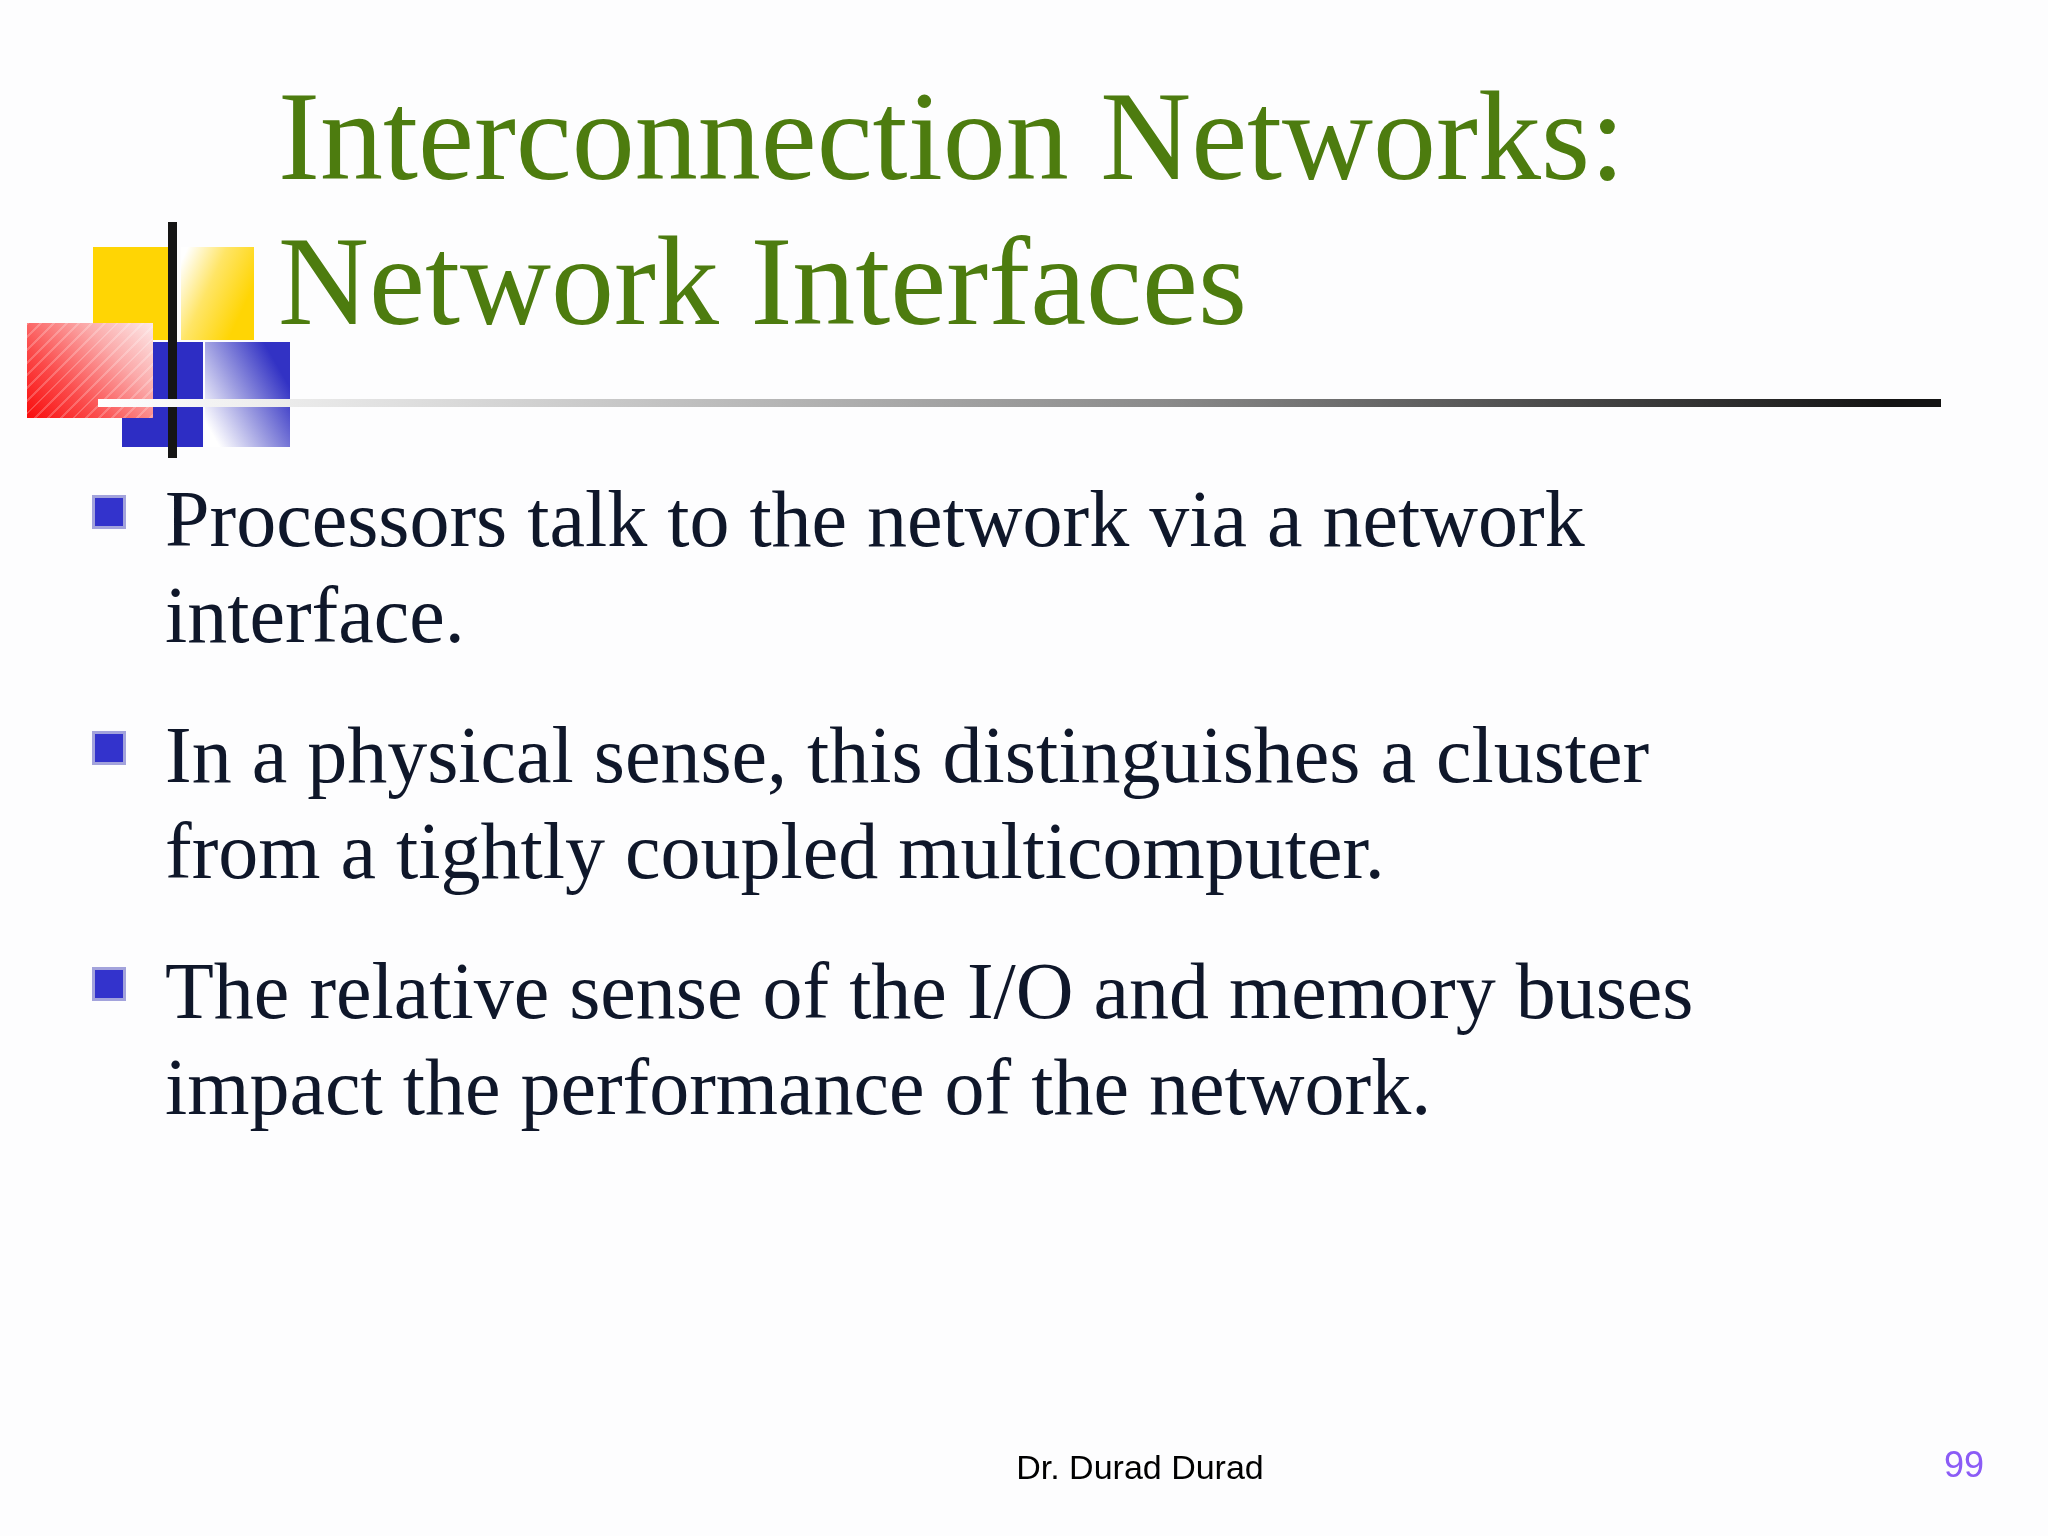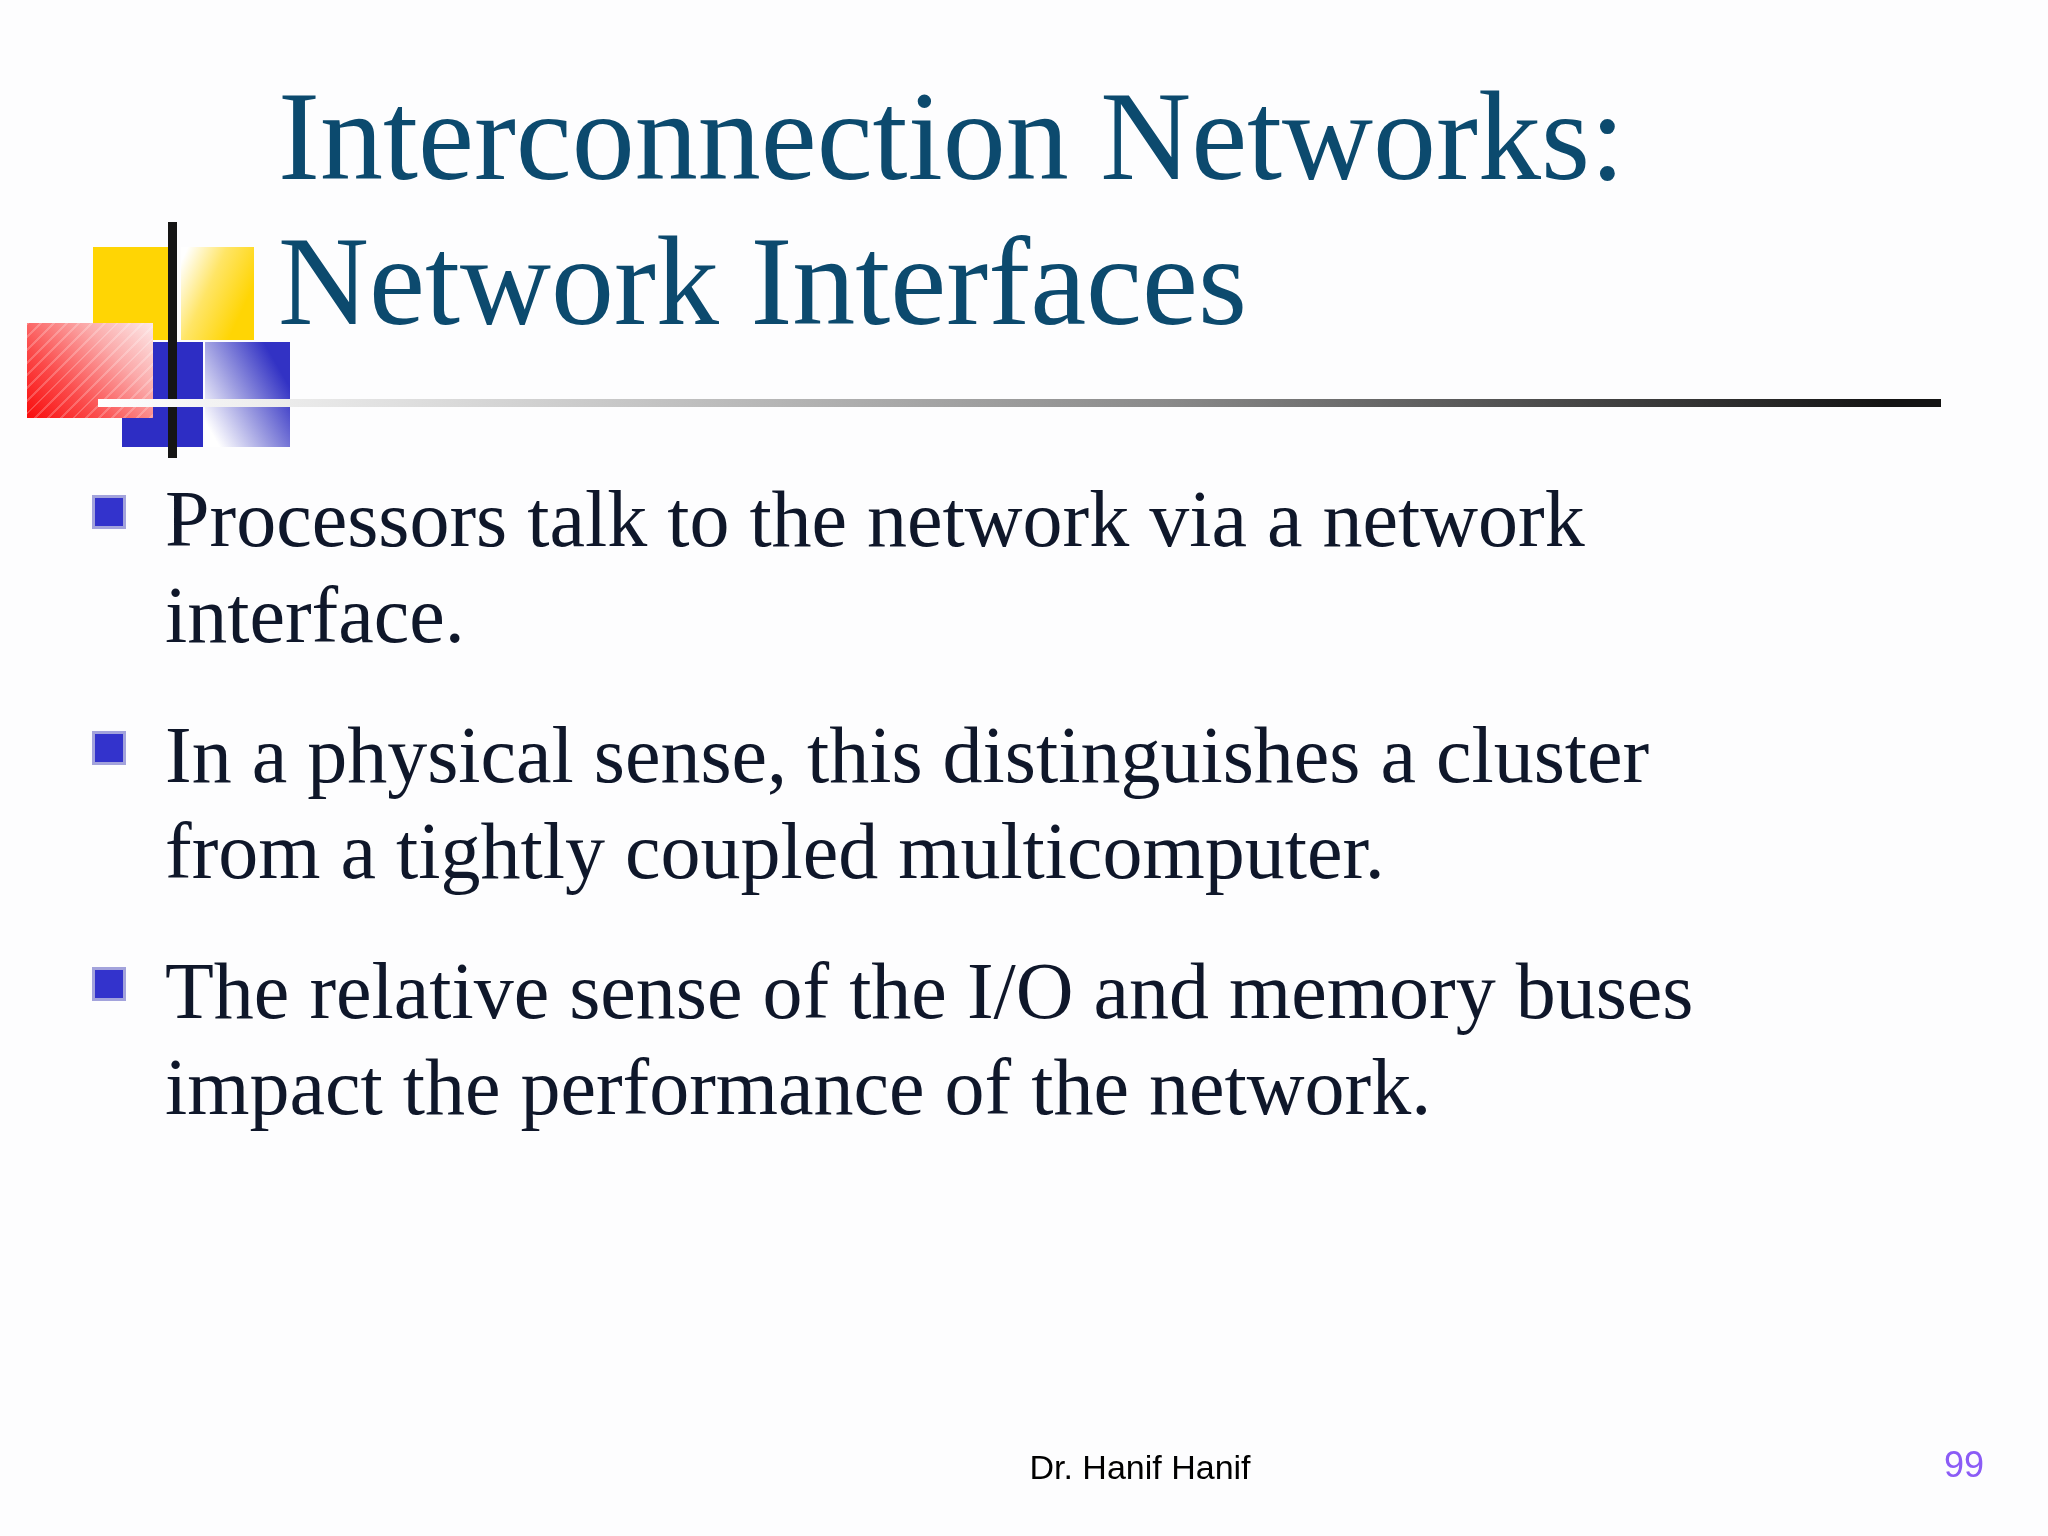--- a/index.html
+++ b/index.html
@@ -23,21 +23,21 @@
       repeating-linear-gradient(135deg,rgba(255,255,255,0.22) 0 2px,rgba(255,255,255,0) 2px 9px),
       linear-gradient(45deg,#f90c0c 0%,#fb4a4a 32%,#fba9a9 68%,#fde8e8 100%);}
   .vline{position:absolute;left:168px;top:222px;width:9px;height:236px;background:#151515;}
   .hline{position:absolute;left:98px;top:399px;width:1843px;height:8px;
     background:linear-gradient(to right,#ffffff 0%,#dcdcdc 18%,#8a8a8a 58%,#141414 97%);}
   
   .title{
     position:absolute;left:278px;top:64px;width:1770px;
     margin:0;
     font-size:126px;line-height:145px;font-weight:normal;
-    color:#0c4a6e;
+    color:#4d7c0f;
     white-space:pre-line;
     letter-spacing:0px;
   }
   
   .bullets{position:absolute;left:92px;top:471px;width:1880px;}
   .bullet-item{position:relative;padding-left:73px;margin:0 0 44px 0;}
   .bullet-sq{
     position:absolute;left:0;top:24px;width:34px;height:34px;
     box-sizing:border-box;
     background:#3333cc;border:3px solid #a3a3dc;
@@ -94,16 +94,16 @@
     </div>
 
     <div class="bullet-item">
       <span class="bullet-sq"></span>
       <div class="bullet-text">The relative sense of the I/O and memory buses
 impact the performance of the network.</div>
     </div>
 
   </div>
 
-  <div class="footer-author">Dr. Hanif Hanif</div>
+  <div class="footer-author">Dr. Durad Durad</div>
   <div class="footer-page">99</div>
 
 </div>
 
 </body></html>

